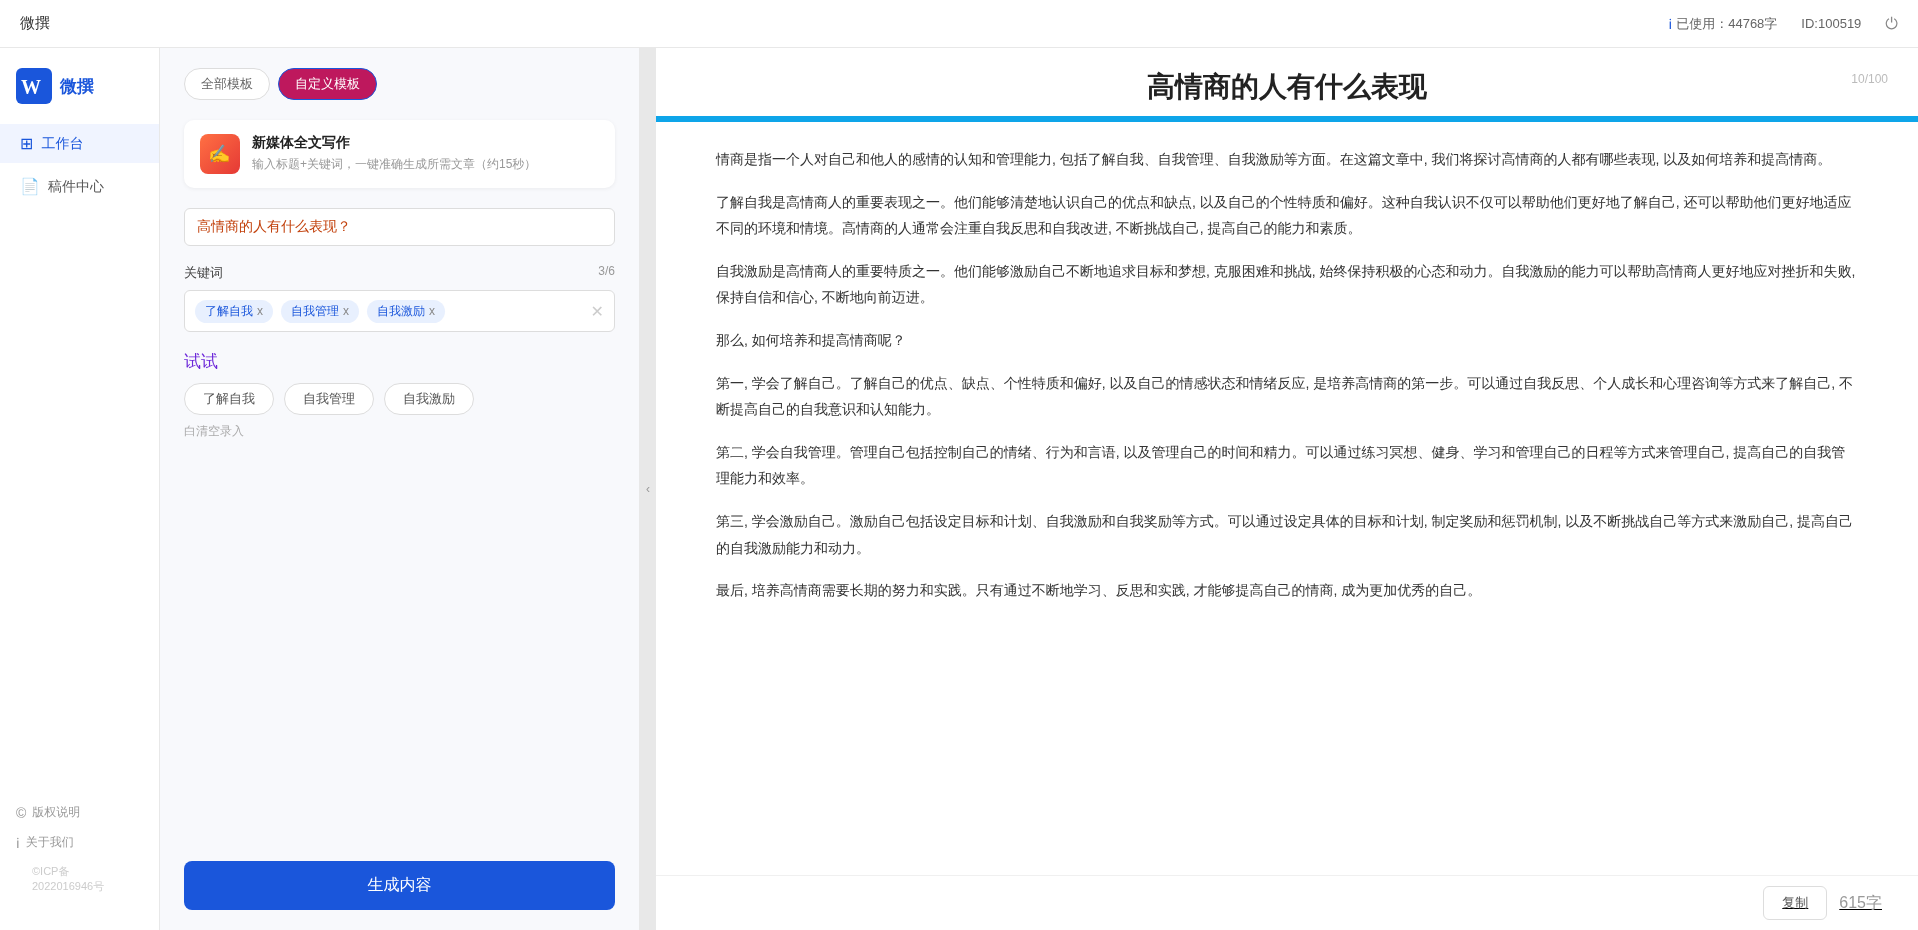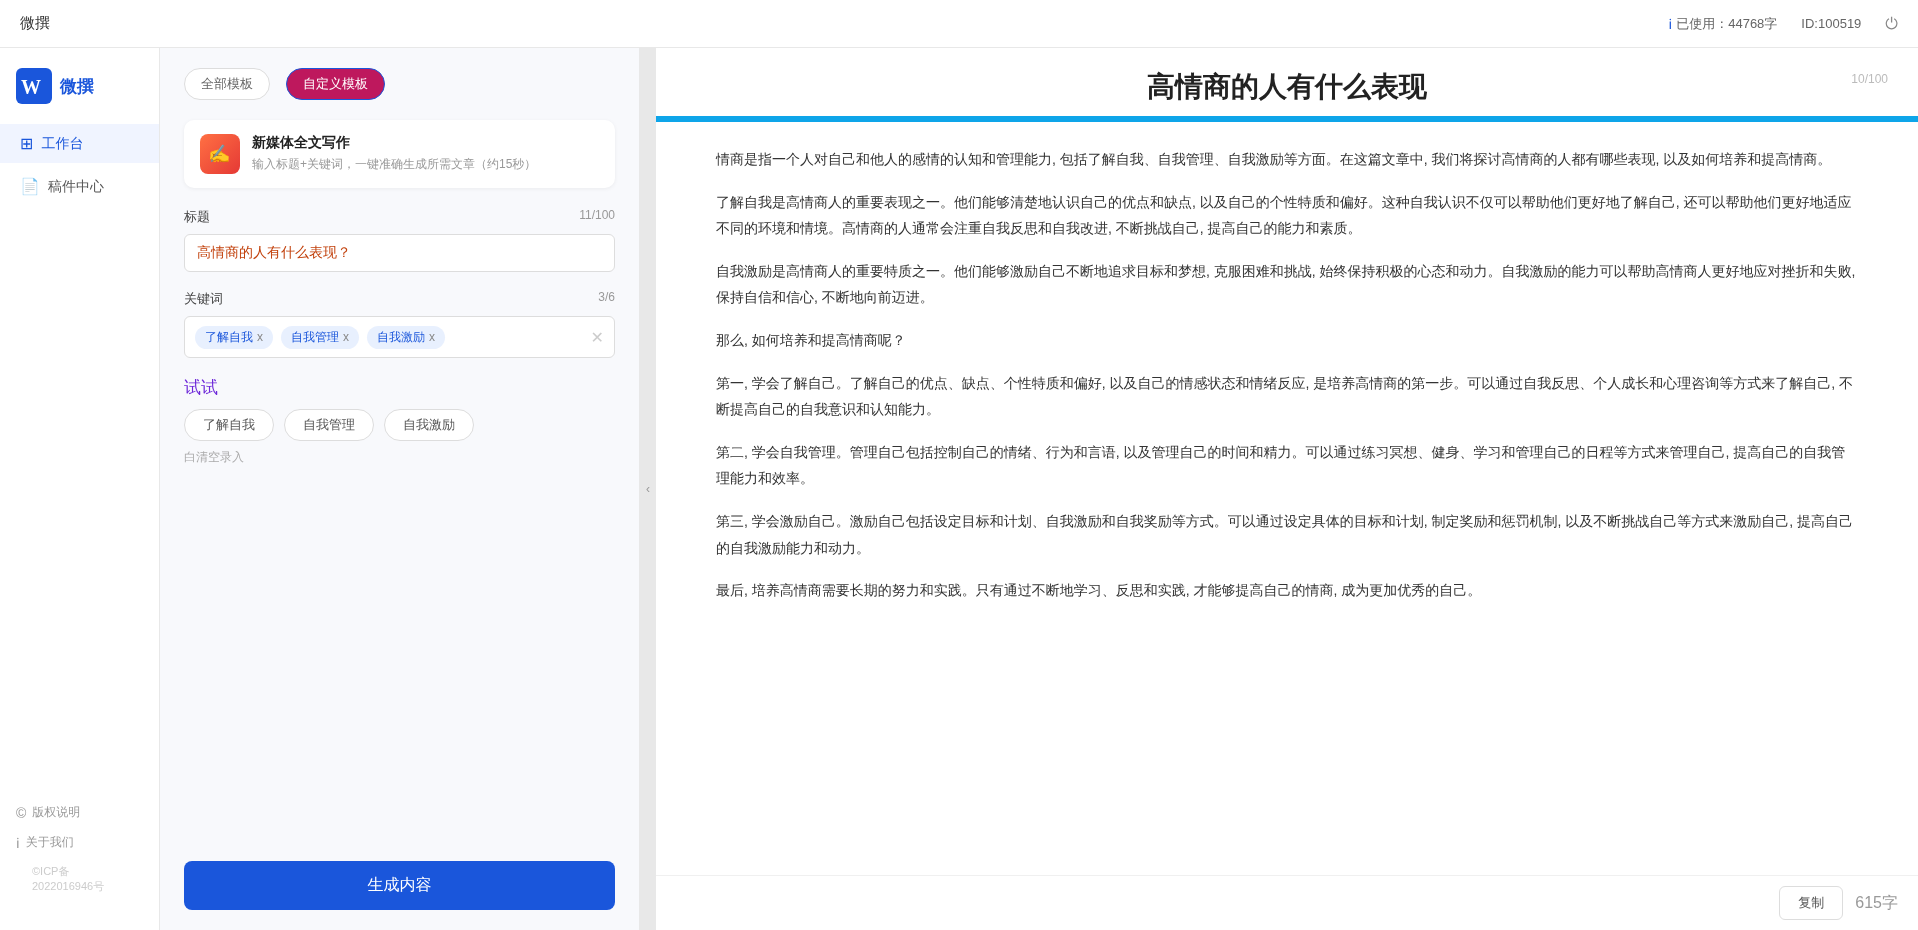--- a/index.html
+++ b/index.html
@@ -82,21 +82,21 @@
       display: flex;
       flex-direction: column;
       overflow-y: auto;
       flex-shrink: 0;
     }
     .panel-inner { padding: 20px 24px; flex: 1; }
 
     
     .template-tabs {
       display: flex;
-      gap: 16px;
+      gap: 8px;
       margin-bottom: 20px;
     }
     .tab-btn {
       padding: 6px 16px;
       border-radius: 20px;
       border: 1px solid #ddd;
       background: #fff;
       font-size: 13px;
       color: #666;
       cursor: pointer;
@@ -257,26 +257,27 @@
     .content-body {
       flex: 1;
       overflow-y: auto;
       padding: 24px 60px;
       font-size: 14px;
       line-height: 1.9;
       color: #333;
     }
     .content-body p { margin-bottom: 16px; }
     .content-footer {
-      padding: 10px 20px;
+      padding: 10px 36px;
       border-top: 1px solid #f0f0f0;
       display: flex;
       justify-content: flex-end;
       align-items: center;
       gap: 12px;
+      text-decoration: underline;
     }
     .copy-btn {
       background: #fff;
       border: 1px solid #ddd;
       border-radius: 6px;
       padding: 7px 18px;
       font-size: 13px;
       color: #555;
       cursor: pointer;
     }
@@ -347,24 +348,20 @@
 
       <div class="template-card">
         <div class="template-card-icon">✍</div>
         <div class="template-card-content">
           <div class="template-card-title">新媒体全文写作</div>
           <div class="template-card-desc">输入标题+关键词，一键准确生成所需文章（约15秒）</div>
         </div>
       </div>
 
       <div class="form-section">
-        <div class="form-label">
-          <span>标题</span>
-          <span class="form-label-count">11/100</span>
-        </div>
         <input class="form-input" type="text" value="高情商的人有什么表现？" style="">
       </div>
 
       <div class="form-section">
         <div class="form-label">
           <span>关键词</span>
           <span class="form-label-count">3/6</span>
         </div>
         <div class="keywords-box">
           <span class="keyword-tag">

